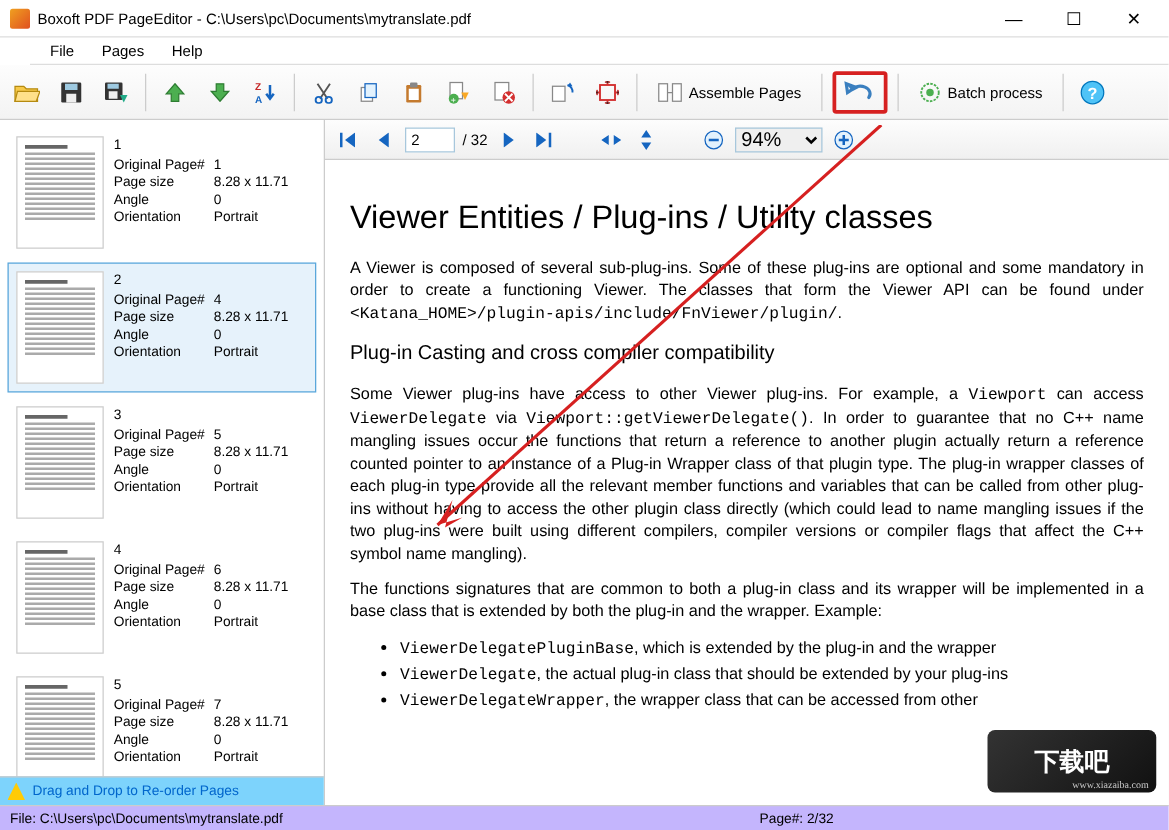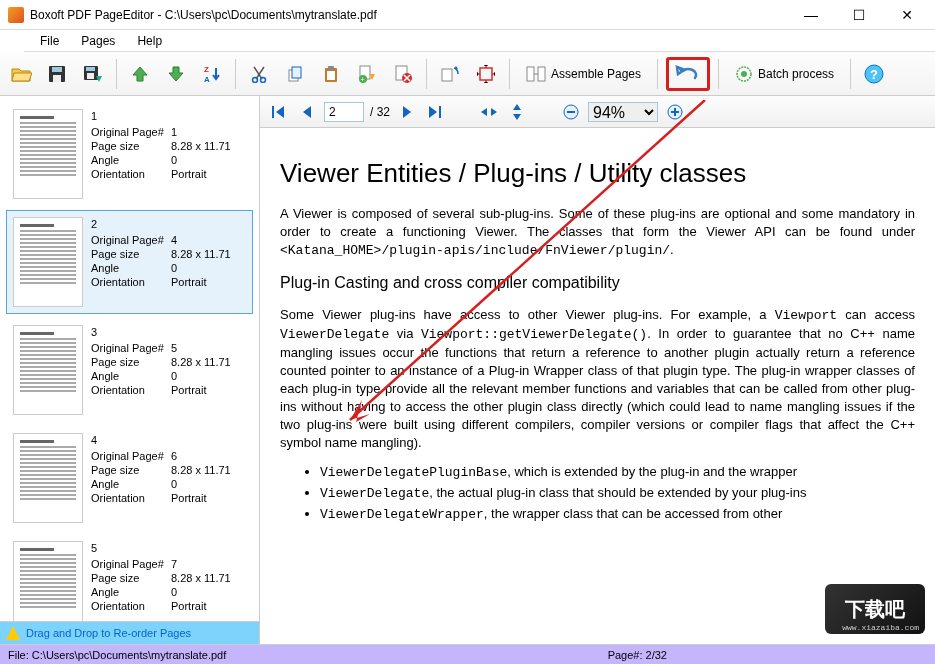--- a/index.html
+++ b/index.html
@@ -50,21 +50,21 @@
 .page-content p { font-size: 13px; font-family: Arial; line-height: 18px; text-align: justify; margin-bottom: 10px; }
 .page-content code { font-family: 'Courier New', monospace; font-size: 13px; }
 .page-content ul { margin-left: 40px; margin-top: 8px; }
 .page-content li { font-size: 13px; font-family: Arial; line-height: 20px; }
 
 .arrow-line { position: absolute; pointer-events: none; }
 
 .statusbar { height: 20px; display: flex; align-items: center; padding: 0 8px; border-top: 1px solid #ccc; font-size: 11px; background: #c4b5fd; }
 .statusbar .sright { margin-left: auto; padding-right: 260px; }
 
-.watermark { position: absolute; bottom: 30px; right: 10px; width: 100px; height: 50px; background: linear-gradient(135deg,#333,#111); border-radius: 6px; display: flex; align-items: center; justify-content: center; color: #fff; font-size: 20px; font-weight: bold; font-family: Liberation Mono, monospace; }
+.watermark { position: absolute; bottom: 30px; right: 10px; width: 135px; height: 50px; background: linear-gradient(135deg,#333,#111); border-radius: 6px; display: flex; align-items: center; justify-content: center; color: #fff; font-size: 20px; font-weight: bold; font-family: Liberation Serif, serif; }
 .watermark .sub { position: absolute; bottom: 2px; right: 6px; font-size: 8px; font-weight: normal; color: #ccc; }
 
 svg { display: block; }
 </style>
 </head>
 <body>
 
 <div class="titlebar">
   <div class="icon"></div>
   <div class="title">Boxoft PDF PageEditor - C:\Users\pc\Documents\mytranslate.pdf</div>
@@ -456,20 +456,21 @@
             <path d="M4 8 L12 8 M8 4 L8 12" stroke="#1565c0" stroke-width="2"></path>
           </svg>
         </div>
     </div>
 
     <div class="page-content">
       <h1>Viewer Entities / Plug-ins / Utility classes</h1>
       <p><span>A Viewer is composed of several sub-plug-ins. Some of these plug-ins are optional and some mandatory in order to create a functioning Viewer. The classes that form the Viewer API can be found under </span><code>&lt;Katana_HOME&gt;/plugin-apis/include/FnViewer/plugin/</code><span>.</span></p>
       <h2>Plug-in Casting and cross compiler compatibility</h2>
       <p><span>Some Viewer plug-ins have access to other Viewer plug-ins. For example, a </span><code>Viewport</code><span> can access </span><code>ViewerDelegate</code><span> via </span><code>Viewport::getViewerDelegate()</code><span>. In order to guarantee that no C++ name mangling issues occur the functions that return a reference to another plugin actually return a reference counted pointer to an instance of a Plug-in Wrapper class of that plugin type. The plug-in wrapper classes of each plug-in type provide all the relevant member functions and variables that can be called from other plug-ins without having to access the other plugin class directly (which could lead to name mangling issues if the two plug-ins were built using different compilers, compiler versions or compiler flags that affect the C++ symbol name mangling).</span></p>
+      <p>The functions signatures that are common to both a plug-in class and its wrapper will be implemented in a base class that is extended by both the plug-in and the wrapper. Example:</p>
       <ul>
         <li><code>ViewerDelegatePluginBase</code><span>, which is extended by the plug-in and the wrapper</span></li>
         <li><code>ViewerDelegate</code><span>, the actual plug-in class that should be extended by your plug-ins</span></li>
         <li><code>ViewerDelegateWrapper</code><span>, the wrapper class that can be accessed from other</span></li>
       </ul>
     </div>
   </div>
 </div>
 
 <div class="statusbar">

